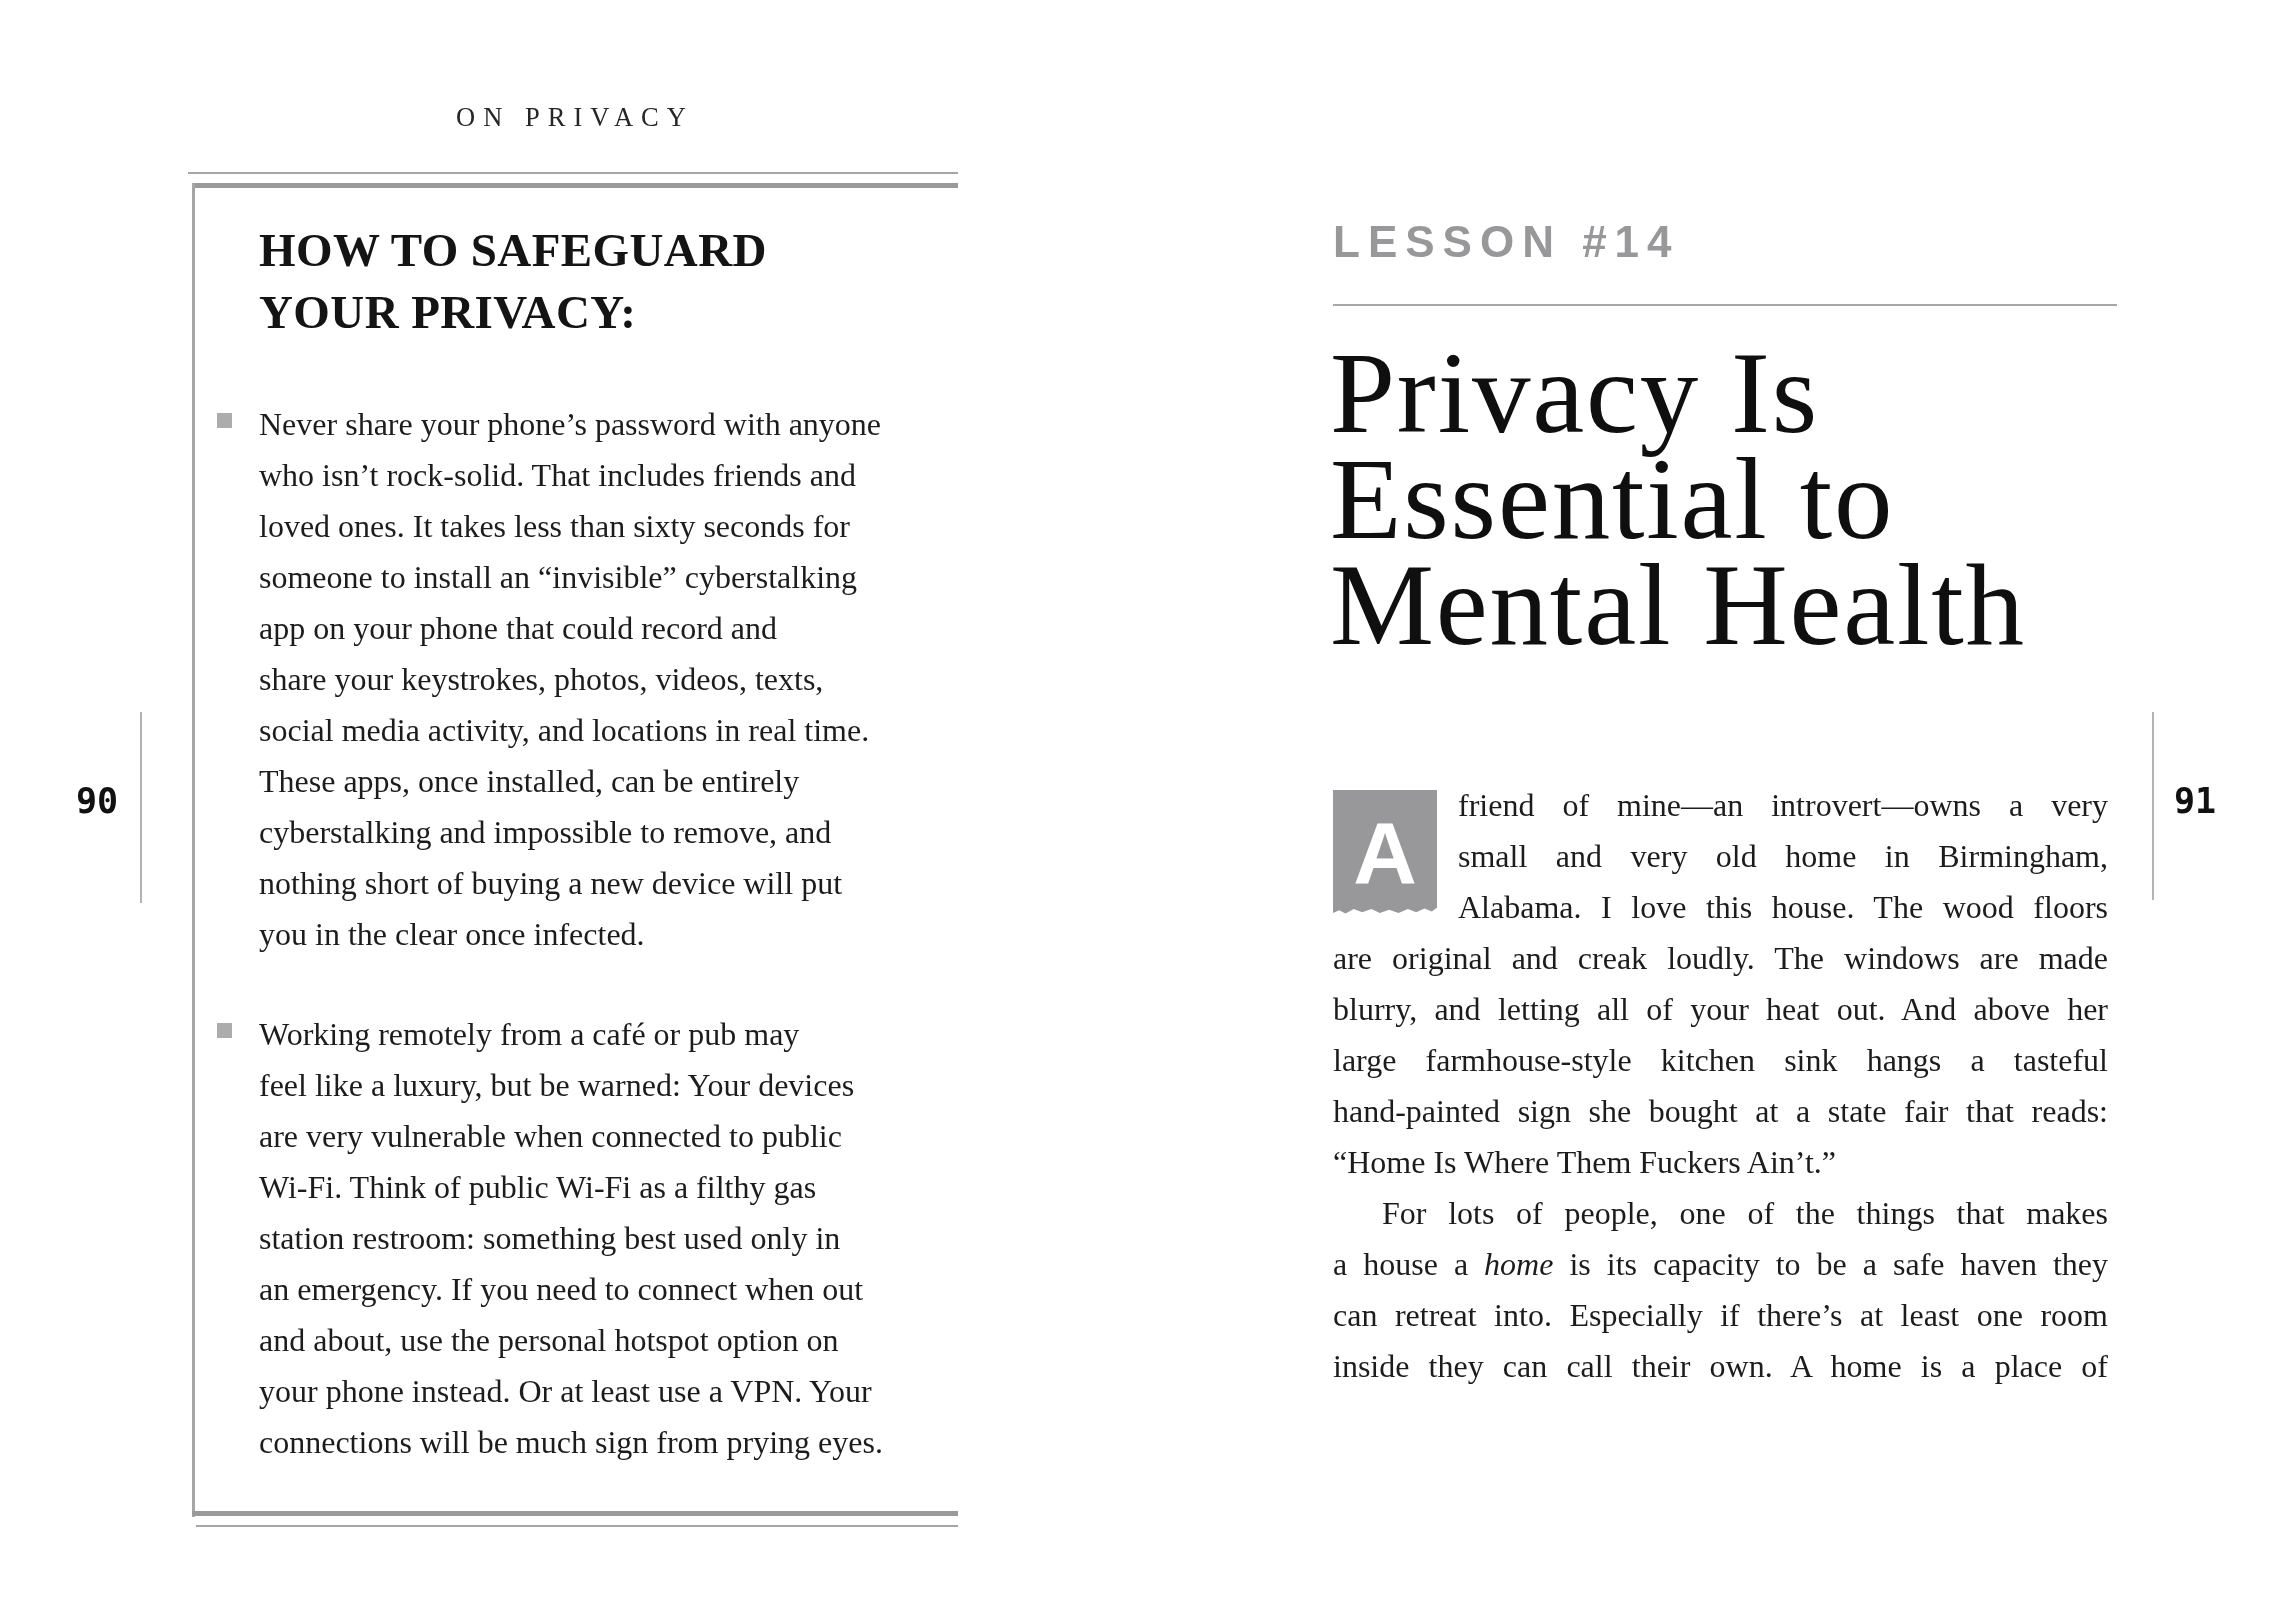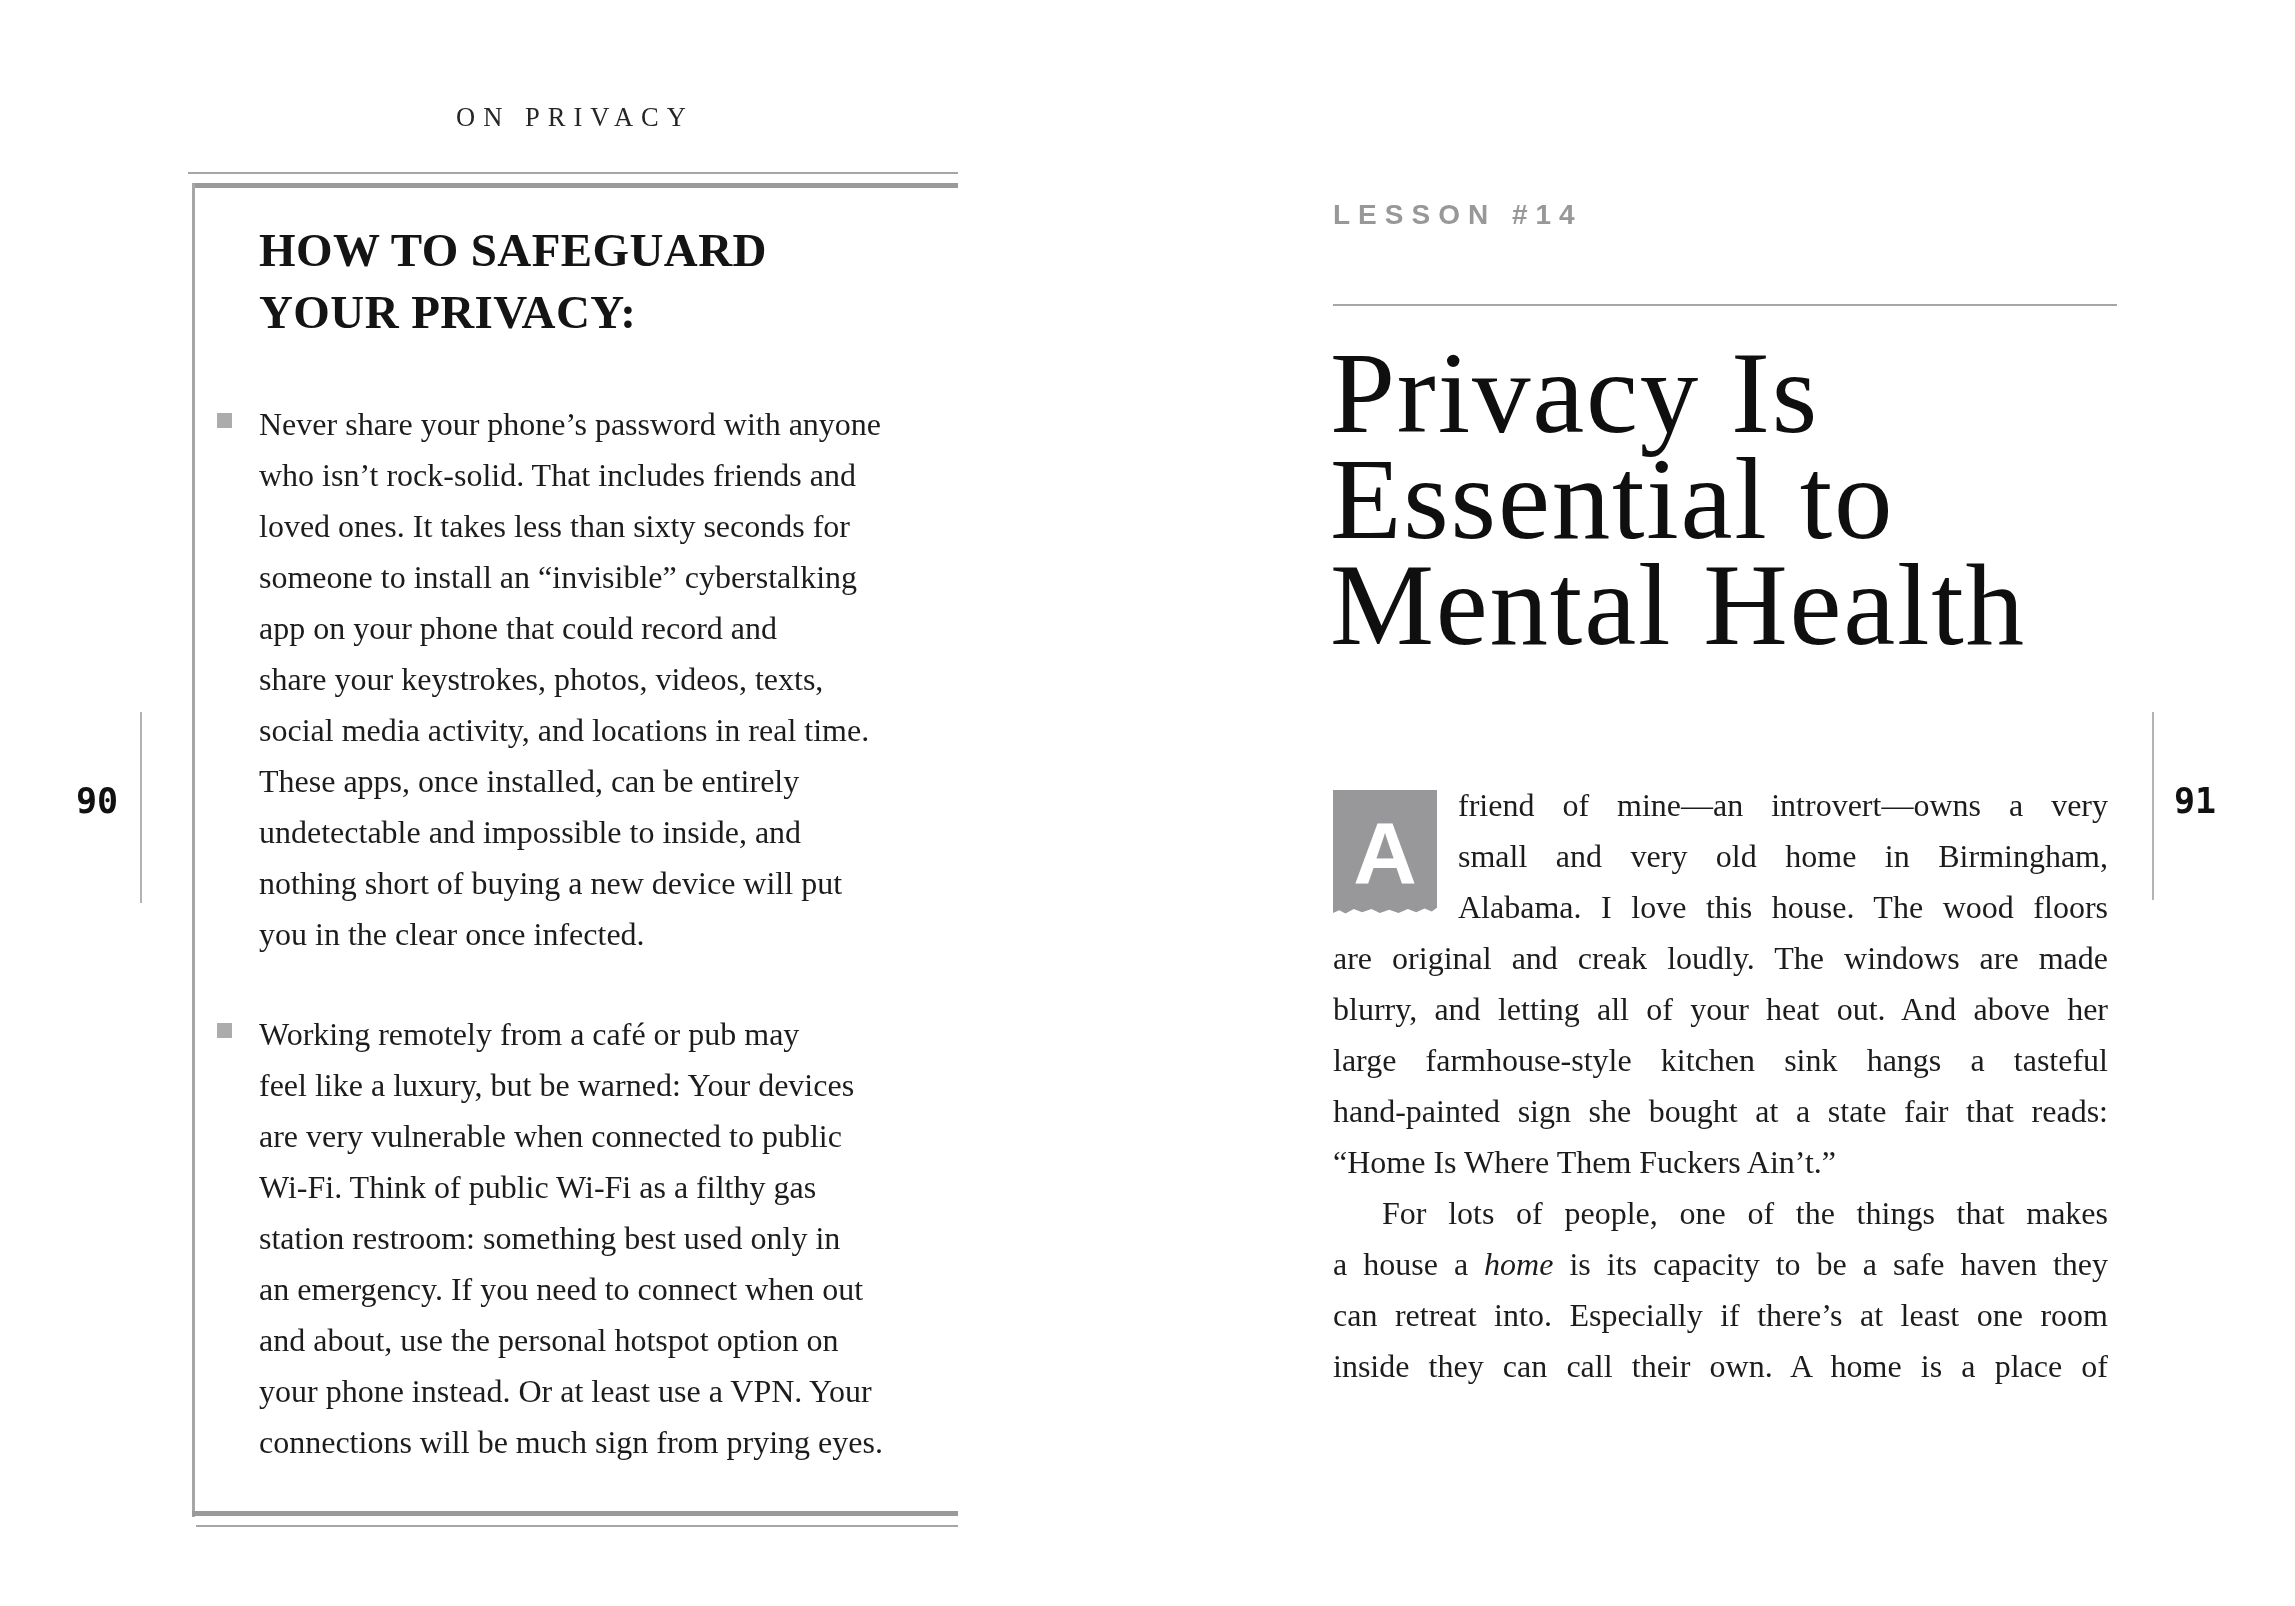--- a/index.html
+++ b/index.html
@@ -42,23 +42,23 @@
     font-size:35px; line-height:35px; color:#111111;
   }
   .folio-left  { left:76px;   top:784px; }
   .folio-right { left:2174px; top:784px; }
   .folio-rule  { background:#b3b3b3; width:1.8px; }
   .folio-rule-left  { left:140px;  top:712px; height:191px; }
   .folio-rule-right { left:2152px; top:712px; height:188px; }
 
   
   .lesson {
-    left:1333px; top:199px;
+    left:1333px; top:217px;
     font-family:"Liberation Sans", sans-serif; font-weight:700;
-    font-size:28px; letter-spacing:8px; color:#98989a;
+    font-size:44px; letter-spacing:8px; color:#98989a;
   }
   .lesson-rule { left:1333px; top:304px; width:784px; height:1.8px; background:#a6a6a6; }
 
   .chapter-title {
     left:1330px; top:340px; width:883px;
     font-family:"Liberation Serif", serif; font-size:117px; line-height:106px;
     letter-spacing:1.8px; color:#0f0f0f;
   }
 
   .rp-body { left:1333px; top:780px; width:775px; }
@@ -101,21 +101,21 @@
     <span class="sq"></span>
     <div class="lines">
         <div class="tl">Never share your phone’s password with anyone</div>
         <div class="tl">who isn’t rock-solid. That includes friends and</div>
         <div class="tl">loved ones. It takes less than sixty seconds for</div>
         <div class="tl">someone to install an “invisible” cyberstalking</div>
         <div class="tl">app on your phone that could record and</div>
         <div class="tl">share your keystrokes, photos, videos, texts,</div>
         <div class="tl">social media activity, and locations in real time.</div>
         <div class="tl">These apps, once installed, can be entirely</div>
-        <div class="tl">undetectable and impossible to inside, and</div>
+        <div class="tl">cyberstalking and impossible to remove, and</div>
         <div class="tl">nothing short of buying a new device will put</div>
         <div class="tl">you in the clear once infected.</div>
       </div>
   </div>
 
   <div class="bullet b2">
     <span class="sq"></span>
     <div class="lines">
         <div class="tl">Working remotely from a café or pub may</div>
         <div class="tl">feel like a luxury, but be warned: Your devices</div>

